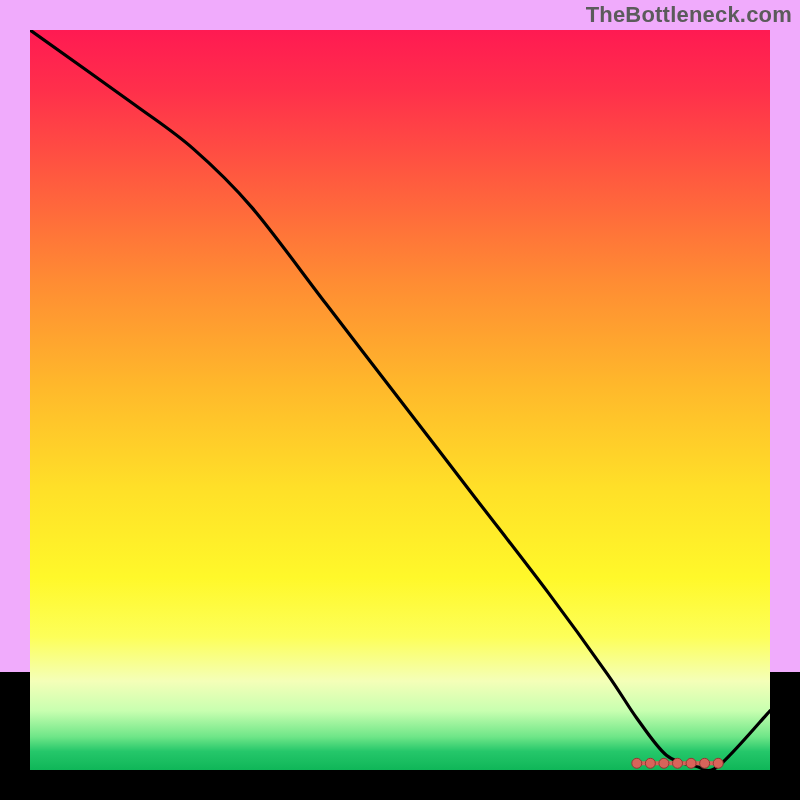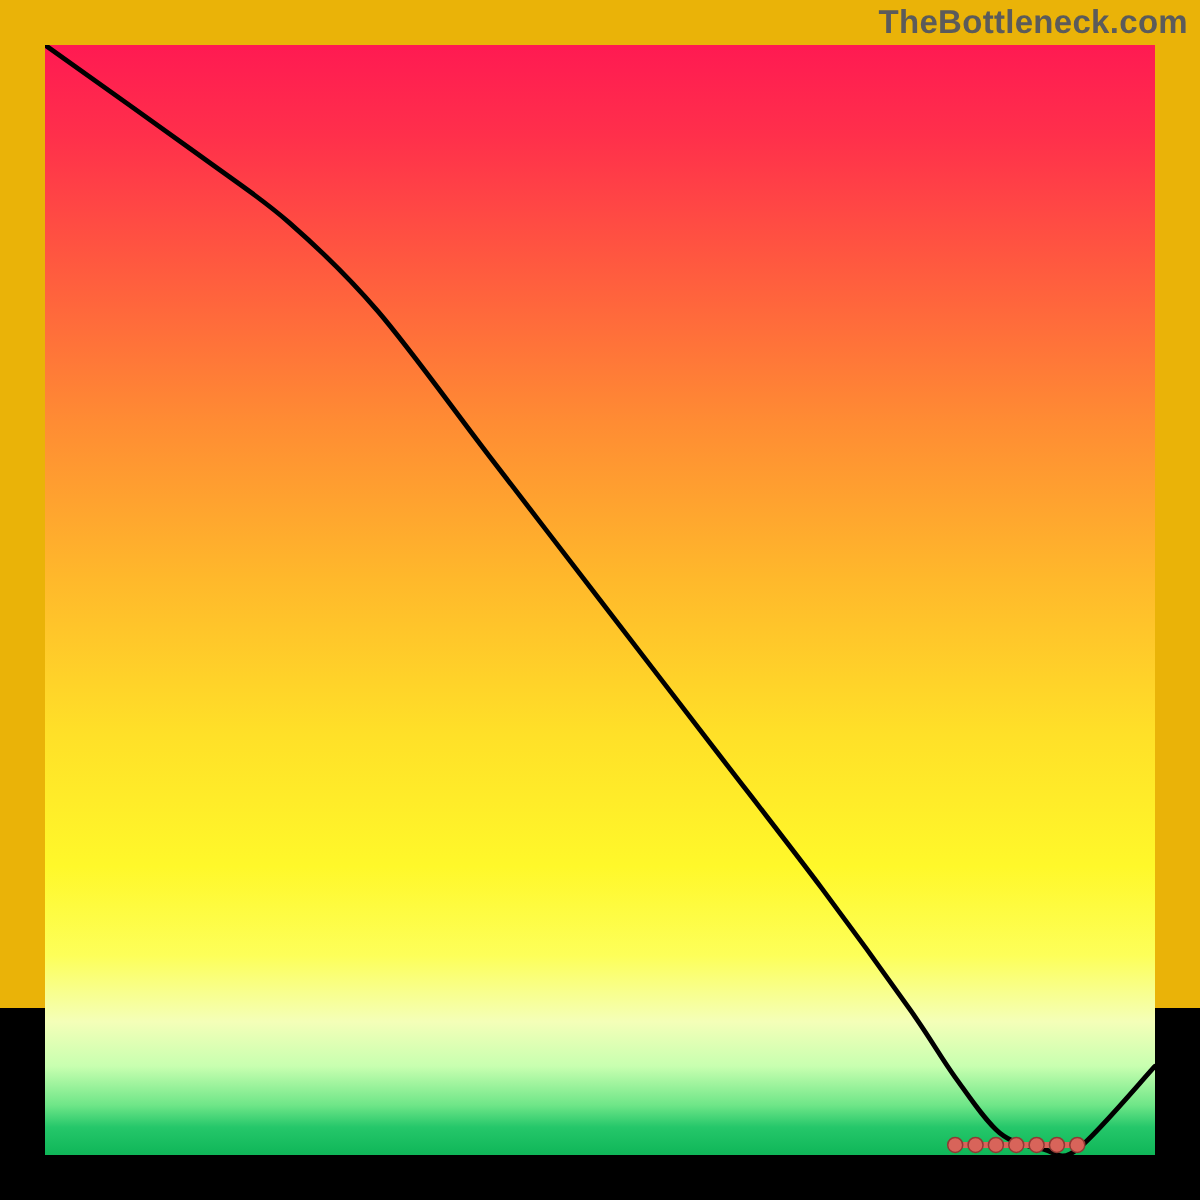--- a/index.html
+++ b/index.html
@@ -8,21 +8,21 @@
     width: 800px;
     height: 800px;
     background: #000;
     overflow: hidden;
     font-family: Arial, Helvetica, sans-serif;
   }
   .frame {
     position: relative;
     width: 800px;
     height: 672px;
-    background: #eab308;
+    background: #f0abfc;
   }
   .watermark {
     position: absolute;
     top: 2px;
     right: 8px;
     color: #5b5b5b;
     font-size: 22px;
     font-weight: 600;
     letter-spacing: 0.2px;
     z-index: 5;

